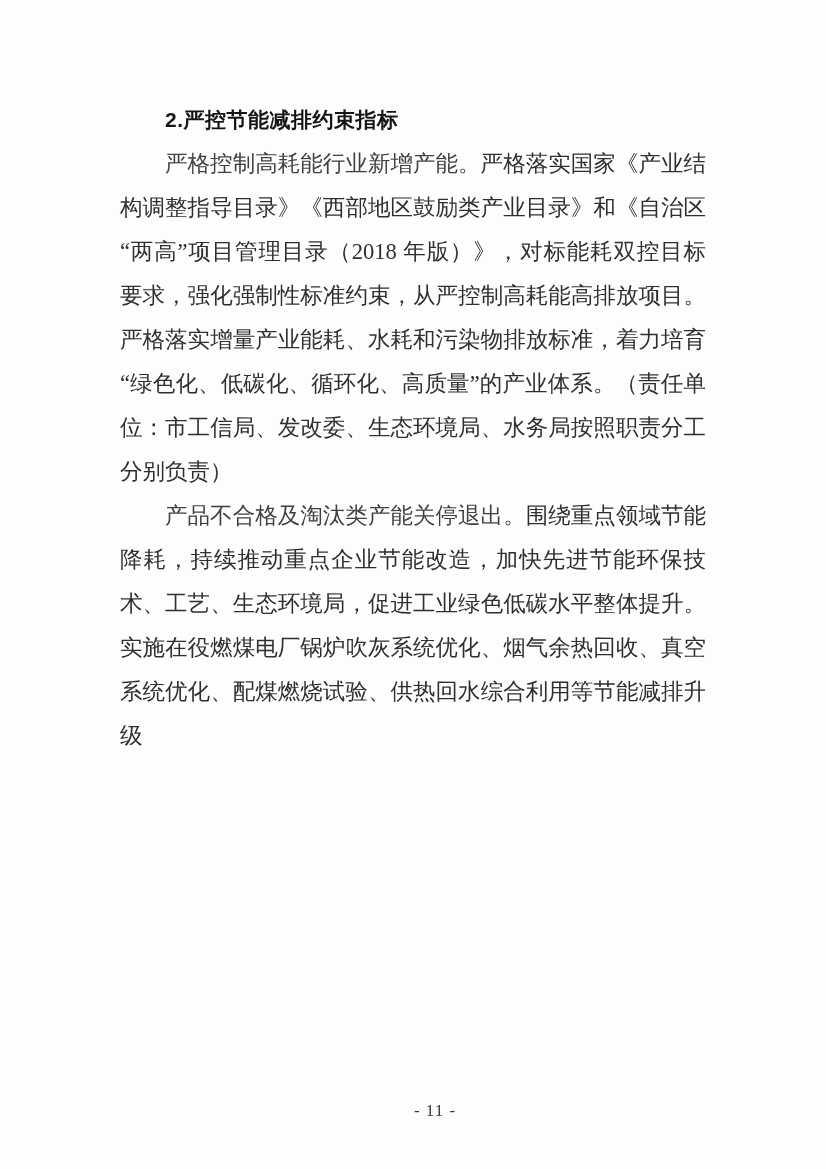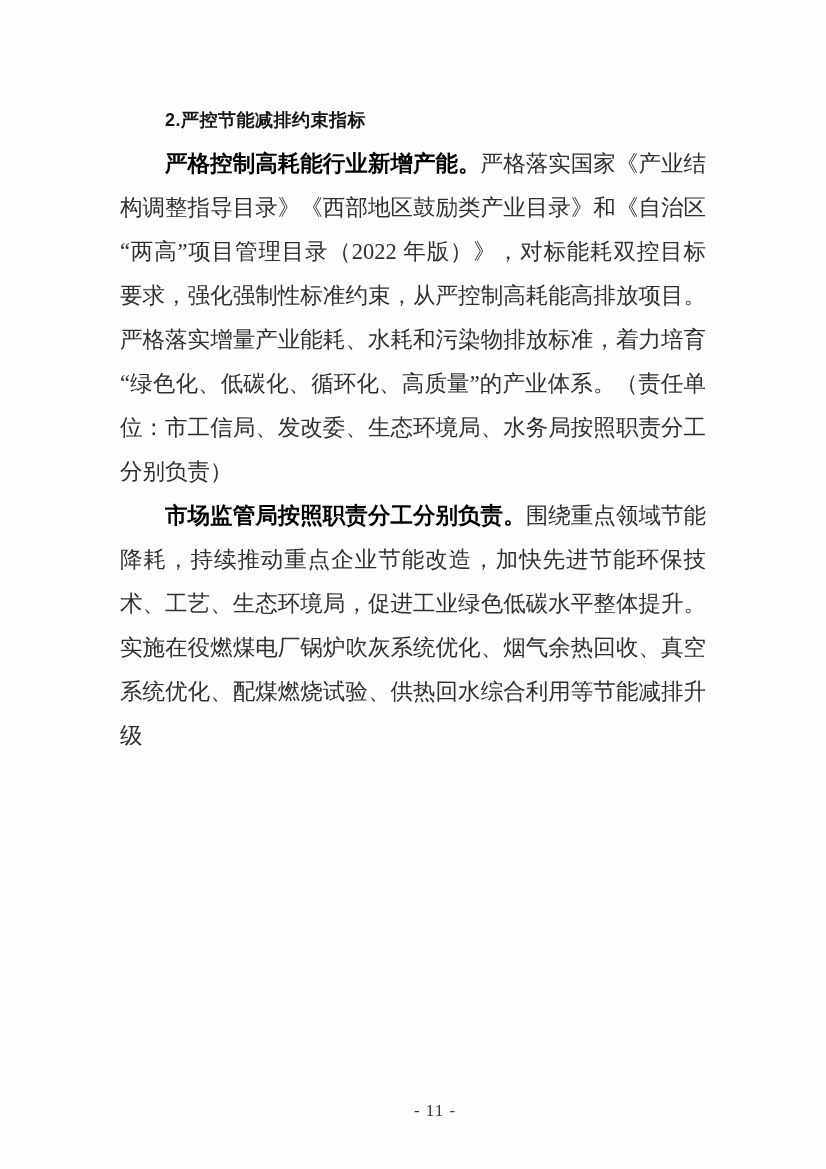--- a/index.html
+++ b/index.html
@@ -20,56 +20,56 @@
   }
   .content {
     position: absolute;
     top: 98px;
     left: 120px;
     width: 586px;
   }
   .heading {
     font-family: "Liberation Sans", "DejaVu Sans", sans-serif;
     font-weight: bold;
-    font-size: 18px;
+    font-size: 21px;
     line-height: 44px;
     color: #151515;
     text-indent: 45px;
     margin: 0;
     letter-spacing: 0.5px;
   }
   .para {
     font-size: 22.5px;
     line-height: 44px;
     margin: 0;
     text-align: justify;
     text-indent: 45px;
     color: #2f2f2f;
   }
   .para .lead {
     font-family: "Liberation Sans", "DejaVu Sans", sans-serif;
-    font-weight: bold;
-    color: #000000;
+    font-weight: normal;
+    color: #404040;
   }
   .footer {
     position: absolute;
     left: 0;
     right: 0;
     bottom: 48px;
     text-align: center;
     font-size: 17px;
     line-height: 20px;
     color: #3a3a3a;
     letter-spacing: 1px;
     padding-left: 44px;
   }
 </style>
 </head>
 <body>
 
 <div class="page">
   <div class="content">
       <div class="heading">2.严控节能减排约束指标</div>
-      <p class="para"><span class="lead">严格控制高耗能行业新增产能。</span><span>严格落实国家《产业结构调整指导目录》《西部地区鼓励类产业目录》和《自治区“两高”项目管理目录（2022 年版）》，对标能耗双控目标要求，强化强制性标准约束，从严控制高耗能高排放项目。严格落实增量产业能耗、水耗和污染物排放标准，着力培育“绿色化、低碳化、循环化、高质量”的产业体系。（责任单位：市工信局、发改委、生态环境局、水务局按照职责分工分别负责）</span></p>
-      <p class="para"><span class="lead">市场监管局按照职责分工分别负责。</span><span>围绕重点领域节能降耗，持续推动重点企业节能改造，加快先进节能环保技术、工艺、生态环境局，促进工业绿色低碳水平整体提升。实施在役燃煤电厂锅炉吹灰系统优化、烟气余热回收、真空系统优化、配煤燃烧试验、供热回水综合利用等节能减排升级</span></p>
+      <p class="para"><span class="lead">严格控制高耗能行业新增产能。</span><span>严格落实国家《产业结构调整指导目录》《西部地区鼓励类产业目录》和《自治区“两高”项目管理目录（2018 年版）》，对标能耗双控目标要求，强化强制性标准约束，从严控制高耗能高排放项目。严格落实增量产业能耗、水耗和污染物排放标准，着力培育“绿色化、低碳化、循环化、高质量”的产业体系。（责任单位：市工信局、发改委、生态环境局、水务局按照职责分工分别负责）</span></p>
+      <p class="para"><span class="lead">产品不合格及淘汰类产能关停退出。</span><span>围绕重点领域节能降耗，持续推动重点企业节能改造，加快先进节能环保技术、工艺、生态环境局，促进工业绿色低碳水平整体提升。实施在役燃煤电厂锅炉吹灰系统优化、烟气余热回收、真空系统优化、配煤燃烧试验、供热回水综合利用等节能减排升级</span></p>
     </div>
   <div class="footer">- 11 -</div>
 </div>
 
 </body></html>

